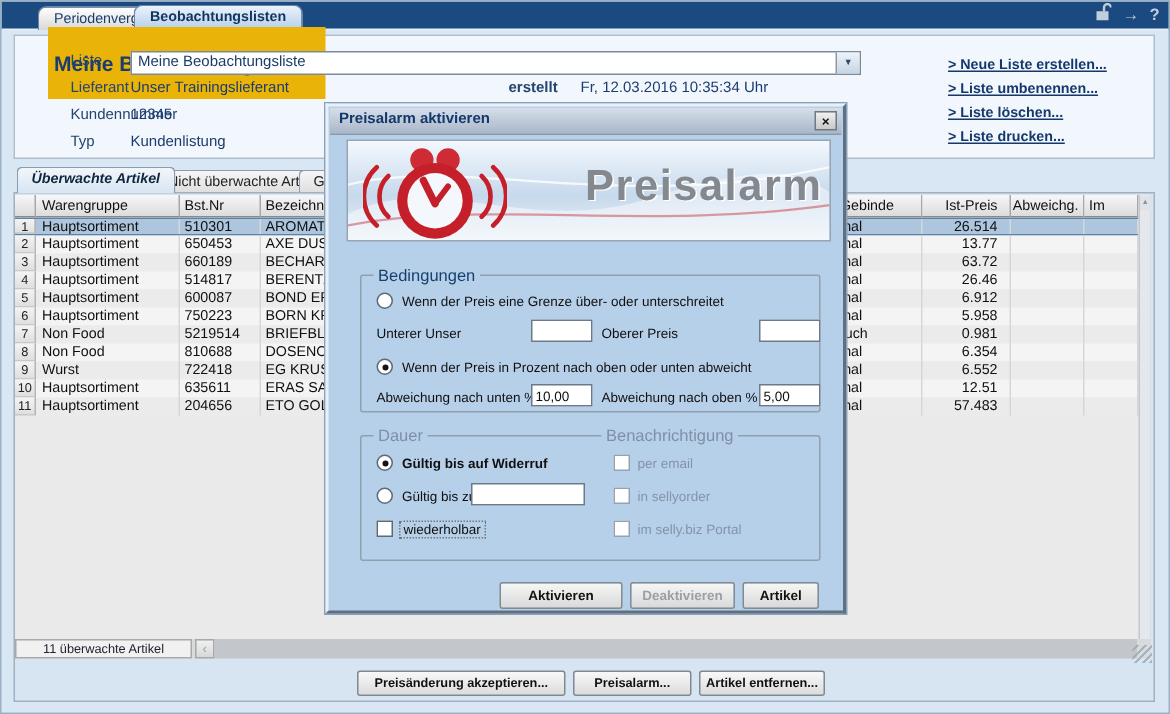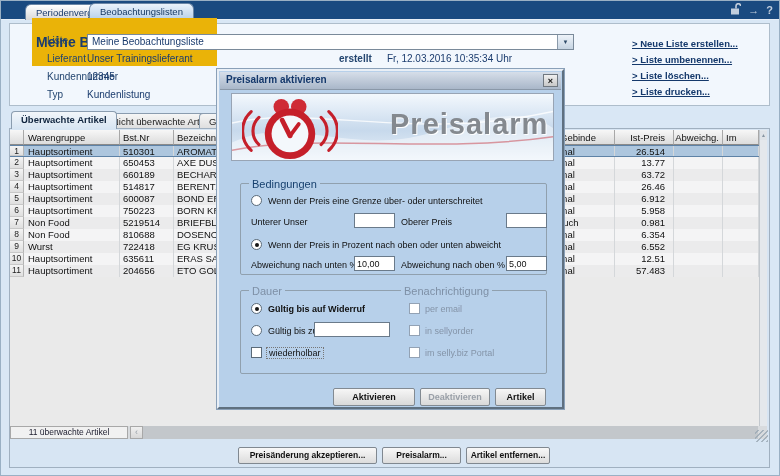--- a/index.html
+++ b/index.html
@@ -6,21 +6,21 @@
   .app{position:relative;width:780px;height:476px;background:#d9e7f5;
        font-family:"Liberation Sans",sans-serif;font-size:10px;color:#1b3c6e;
        overflow:hidden;border:1px solid #9ab0c4;box-sizing:border-box;}
   .abs{position:absolute;white-space:nowrap;}
 
   
   .topbar{position:absolute;left:0;top:0;width:780px;height:18px;background:#1a4a80;border-bottom:1px solid #e8eef6;}
   .wtab{position:absolute;height:15px;line-height:15px;padding:0 10px;font-size:9.5px;
         border:1px solid #6a86a6;border-bottom:none;border-radius:6px 6px 0 0;}
   .wtab.inactive{top:3px;background:linear-gradient(180deg,#ffffff,#d8d8d8);color:#1b3c6e;}
-  .wtab.active{top:2px;height:16px;background:linear-gradient(180deg,#eaf2fb,#b5cfea);color:#12355f;font-weight:normal;}
+  .wtab.active{top:2px;height:16px;background:linear-gradient(180deg,#eaf2fb,#b5cfea);color:#12355f;font-weight:bold;}
   .win-icons{position:absolute;right:8px;top:2px;display:flex;gap:7px;align-items:center;height:14px;}
   .win-ic{color:#c2cedd;font-weight:bold;font-size:11px;line-height:14px;cursor:default;}
 
   
   .form-panel{position:absolute;left:8px;top:22px;width:761px;height:83px;background:#f2f7fd;
               border:1px solid #aebdcb;box-sizing:border-box;}
   .panel-legend{position:absolute;left:22px;top:-6px;background:#eab308;padding:16px 4px;
                 font-weight:bold;font-size:14px;color:#1b3c6e;}
   .flabel{color:#23456f;}
   .fval{color:#1b3c6e;}
@@ -163,21 +163,21 @@
     <div class="abs fval" style="left:77px;top:65px;">Kundenlistung</div>
 
     <div class="abs hlink" style="left:622px;top:14px;">&gt; Neue Liste erstellen...</div>
     <div class="abs hlink" style="left:622px;top:30px;">&gt; Liste umbenennen...</div>
     <div class="abs hlink" style="left:622px;top:46px;">&gt; Liste löschen...</div>
     <div class="abs hlink" style="left:622px;top:62px;">&gt; Liste drucken...</div>
   </div>
 
   <div class="content-panel"></div>
 
-  <div class="atab active" style="left:10px;">Überwachte Artikel</div>
+  <div class="atab active" style="left:10px;font-style:italic;">Überwachte Artikel</div>
   <div class="atab inactive" style="left:101px;">Nicht überwachte Artikel</div>
   <div class="atab inactive" style="left:198px;width:40px;">Gelö</div>
 
   <div class="table-wrap">
     <div class="thead">
       <div class="hc hc-num"></div>
       <div class="hc hc-warengruppe">Warengruppe</div>
       <div class="hc hc-bstnr">Bst.Nr</div>
       <div class="hc hc-bezeichnung">Bezeichnung</div>
       <div class="hc hc-gebinde">Gebinde</div>

